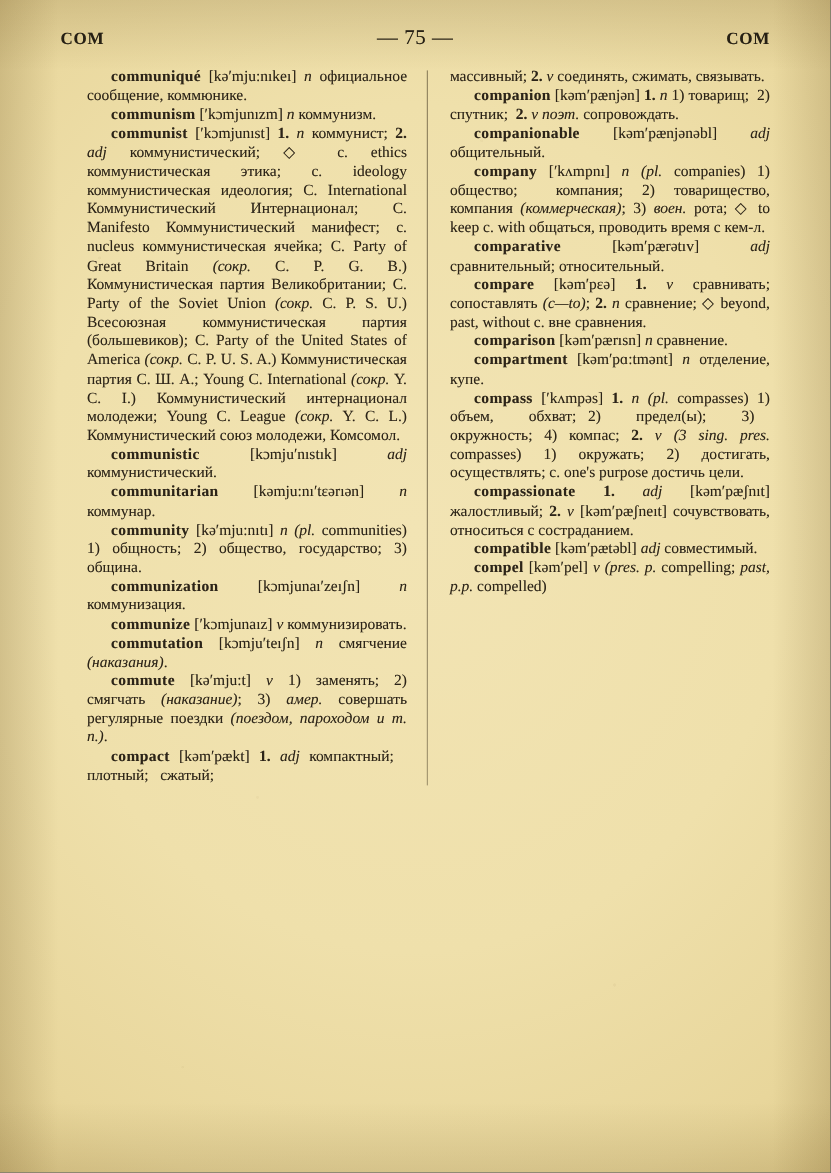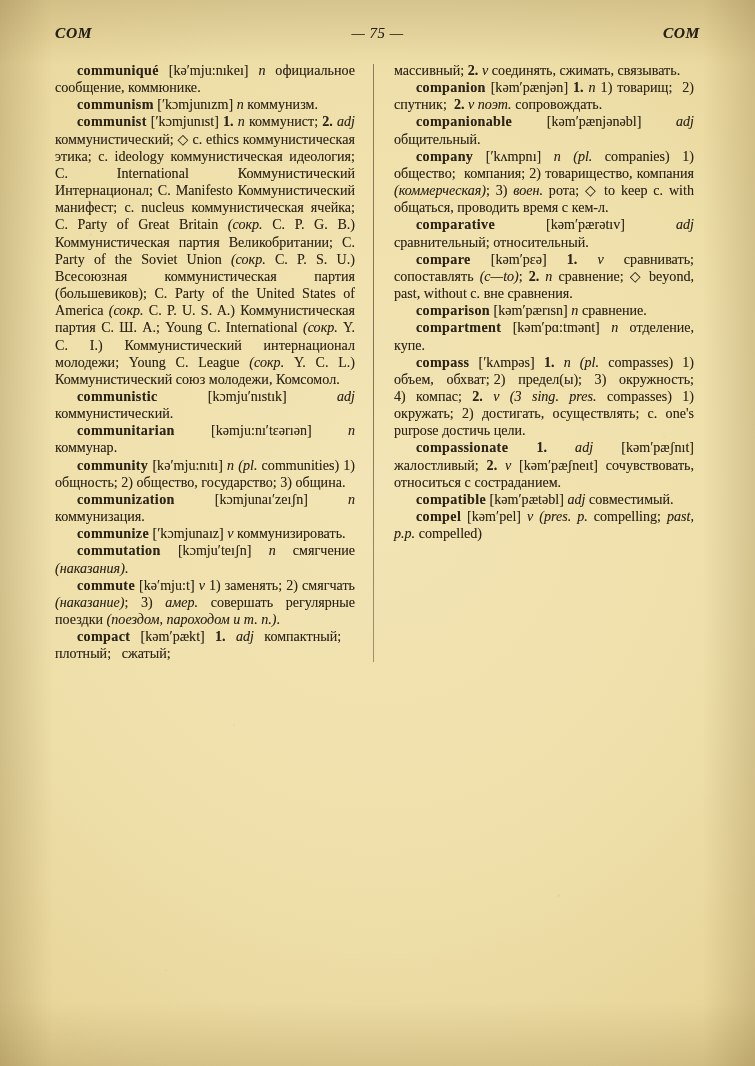--- a/index.html
+++ b/index.html
@@ -66,46 +66,45 @@
     top: 24px;
     left: 55px;
     right: 55px;
     display: flex;
     align-items: baseline;
     justify-content: space-between;
     font-weight: bold;
     font-size: 15.5px;
     letter-spacing: .6px;
     color: #262014;
-    font-style: italic;
   }
   .runhead .folio {
     font-weight: normal;
-    font-size: 15px;
+    font-size: 19px;
     letter-spacing: .5px;
   }
 
   
   .columns {
     position: absolute;
     top: 62px;
     left: 55px;
     width: 645px;
     display: flex;
     gap: 0;
   }
   .col {
     width: 300px;
     font-size: 14.1px;
     line-height: 17.15px;
     text-align: justify;
     text-justify: inter-word;
     hyphens: manual;
   }
-  .col-left  { padding-right: 18px; }
+  .col-left  { padding-right: 18px; margin-left: 24px; }
   .col-right { padding-left: 20px; }
 
   .rule {
     width: 1px;
     background: linear-gradient(to bottom,
       rgba(60,48,26,.55) 0%, rgba(60,48,26,.62) 50%, rgba(60,48,26,.45) 100%);
     margin: 2px 0 0 0;
     flex: 0 0 1px;
     align-self: stretch;
   }

